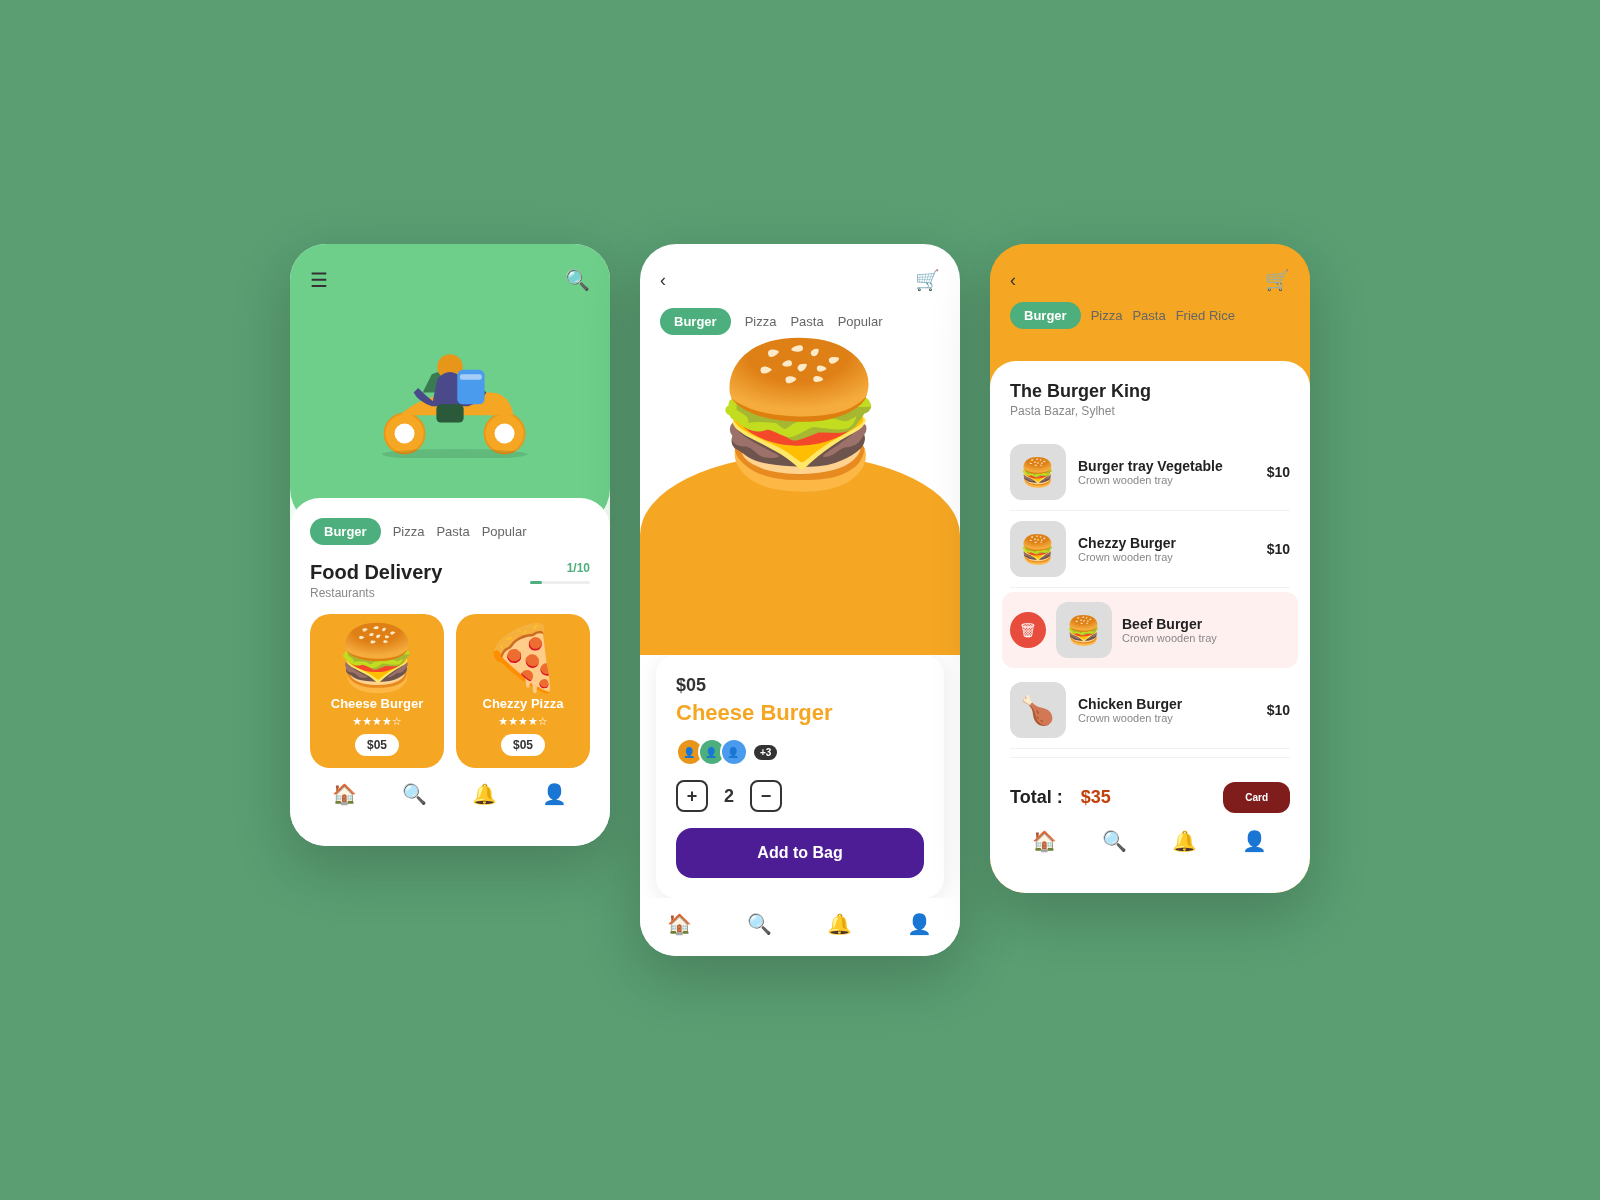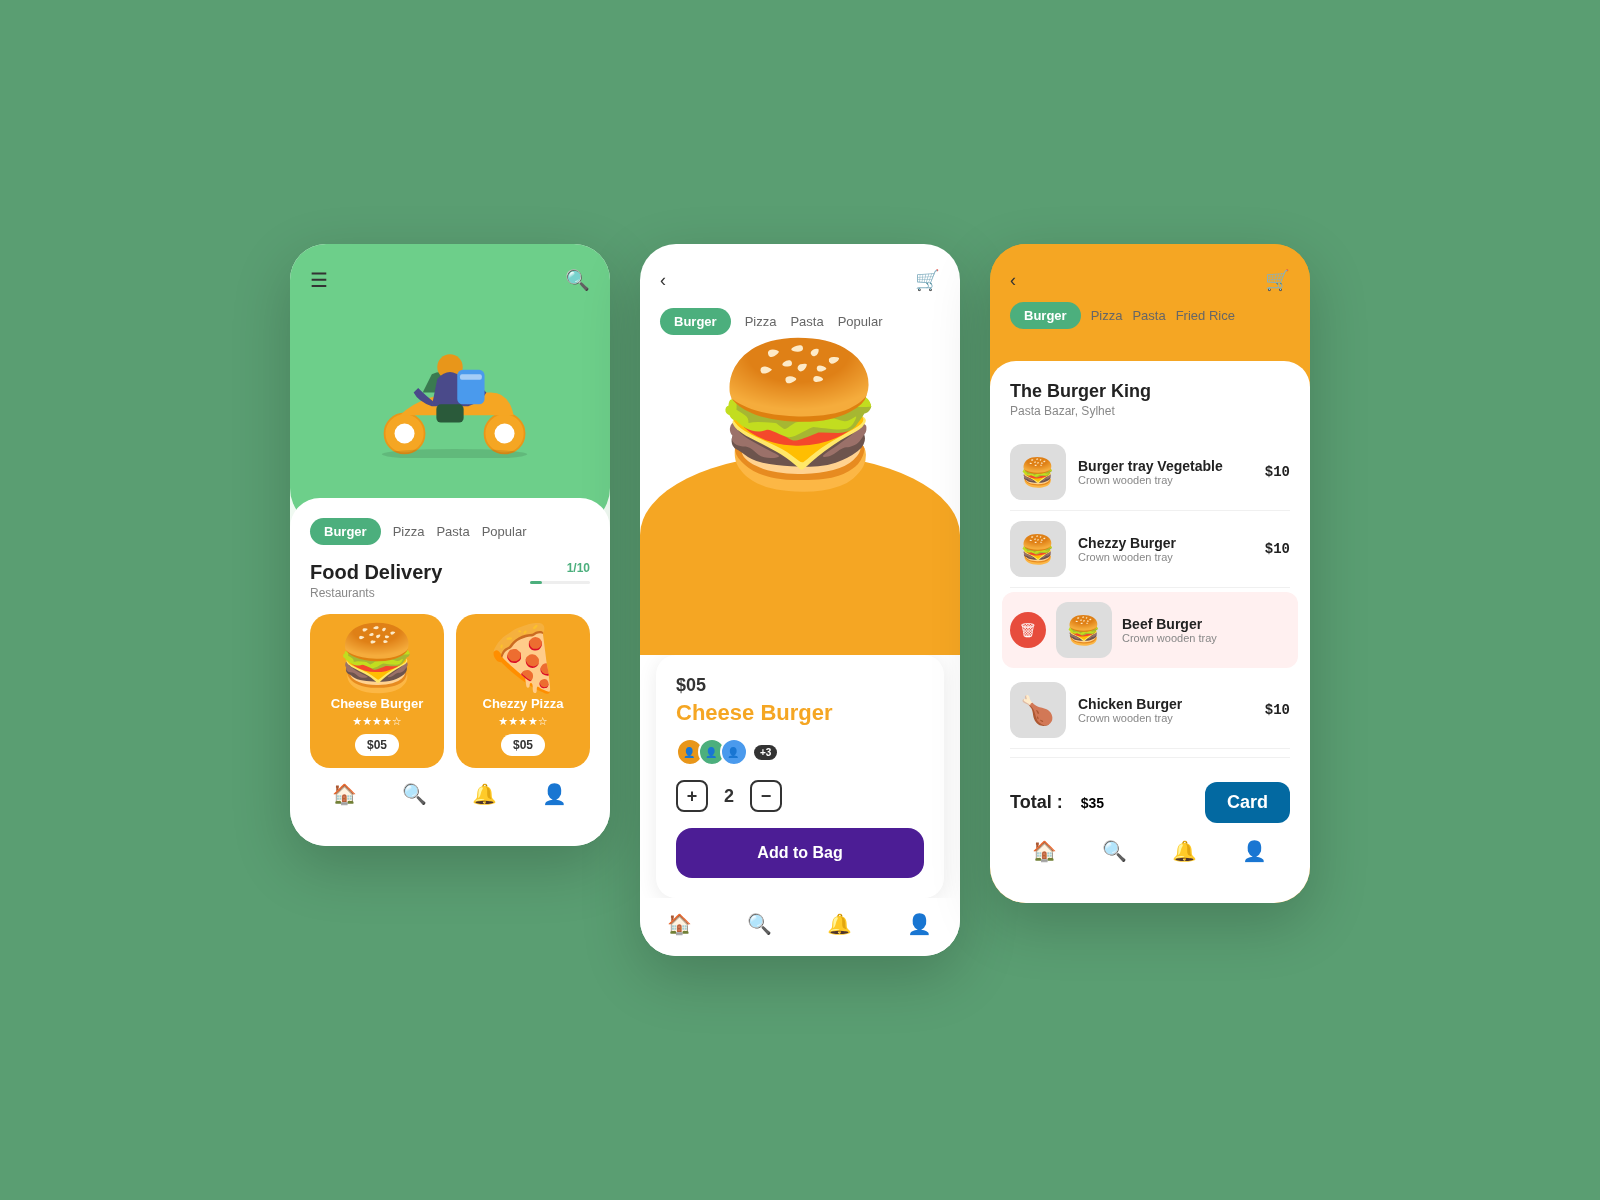--- a/index.html
+++ b/index.html
@@ -369,21 +369,20 @@
       color: #222;
     }
     .order-item-sub {
       font-size: 11px;
       color: #888;
     }
     .order-item-price {
       font-size: 14px;
       font-weight: 700;
       color: #222;
-      font-family: Liberation Mono, monospace;
     }
     .delete-btn {
       width: 36px;
       height: 36px;
       background: #e74c3c;
       border-radius: 50%;
       display: flex;
       align-items: center;
       justify-content: center;
       color: #fff;
@@ -397,31 +396,31 @@
       align-items: center;
       padding: 16px 0 0;
       margin-top: 8px;
     }
     .total-label {
       font-size: 18px;
       font-weight: 700;
       color: #222;
     }
     .total-amount {
-      font-size: 14px;
-      font-weight: 700;
-      color: #000000;
+      font-size: 18px;
+      font-weight: 700;
+      color: #c2410c;
     }
     .card-btn {
-      background: #0369a1;
+      background: #7f1d1d;
       color: #fff;
       border: none;
       border-radius: 12px;
       padding: 10px 22px;
-      font-size: 18px;
+      font-size: 10px;
       font-weight: 700;
       cursor: pointer;
     }
     .divider-line {
       height: 1px;
       background: #f0f0f0;
       margin: 8px 0;
     }
   </style>
 </head>

